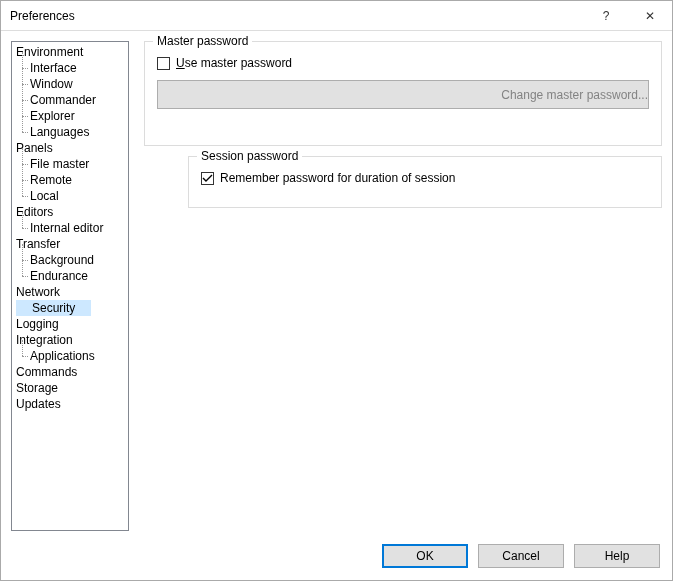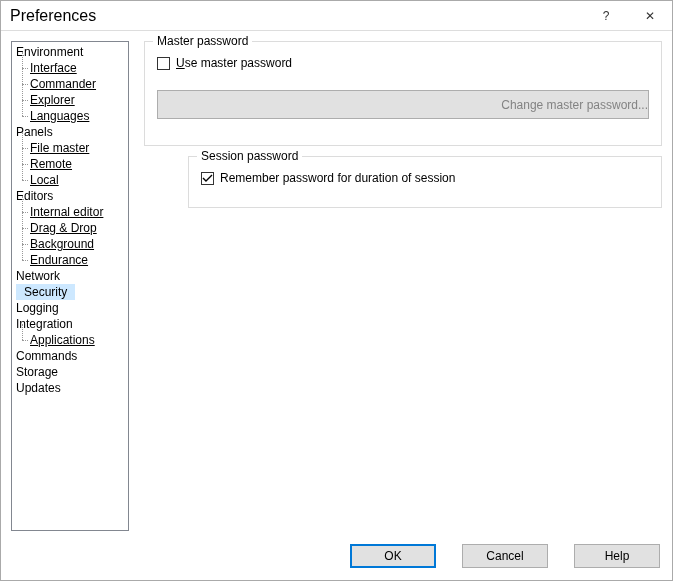--- a/index.html
+++ b/index.html
@@ -1,68 +1,69 @@
 <!DOCTYPE html>
 <html><head>
   <meta charset="utf-8">
   <style>
     * { box-sizing: border-box; font-family: 'Segoe UI', Tahoma, sans-serif; font-size: 12px; }
     body { margin: 0; background: #fff; width: 673px; height: 581px; border: 1px solid #aaa; position: relative; }
     .titlebar { height: 30px; display: flex; align-items: center; padding-left: 9px; border-bottom: 1px solid #ddd; }
-    .titlebar .title { flex: 1; color: #000; font-size: 16px; }
+    .titlebar .title { flex: 1; color: #000; font-size: 12px; }
     .titlebar .tb-btn { width: 44px; height: 30px; display: flex; align-items: center; justify-content: center; color: #333; font-size: 13px; }
     .content { display: flex; padding: 10px 10px 6px 10px; height: 502px; }
     .tree { width: 118px; height: 490px; border: 1px solid #828790; background: #fff; padding: 2px 0; overflow: hidden; }
     .tree-item { height: 16px; line-height: 16px; white-space: nowrap; color: #000; cursor: default; }
     .tree-top { padding-left: 4px; }
-    .tree-sub { padding-left: 18px; position: relative; text-decoration: underline; }
+    .tree-sub { padding-left: 18px; position: relative; }
     .tree-sub::before { content: ''; position: absolute; left: 10px; top: 8px; width: 6px; height: 1px; border-top: 1px dotted #999; }
     .tree-sub::after { content: ''; position: absolute; left: 10px; top: -8px; bottom: 8px; width: 1px; border-left: 1px dotted #999; }
     .tree-sub:last-child::after { bottom: 8px; }
-    .selected { background: #cde8ff; display: inline-block; padding: 0 8px; }
+    .selected { background: #cde8ff; display: inline-block; padding: 0 16px; }
     .right { flex: 1; padding-left: 15px; }
     .groupbox { border: 1px solid #dcdcdc; margin-bottom: 10px; position: relative; padding: 14px 12px 8px 12px; }
     .groupbox .legend { position: absolute; top: -8px; left: 8px; background: #fff; padding: 0 4px; color: #000; }
-    .chk-row { display: flex; align-items: center; gap: 6px; margin-bottom: 20px; }
+    .chk-row { display: flex; align-items: center; gap: 6px; margin-bottom: 10px; }
     .chk { width: 13px; height: 13px; border: 1px solid #333; background: #fff; display: flex; align-items: center; justify-content: center; }
     .chk svg { width: 11px; height: 11px; }
     .chk-label { color: #000; }
     .underline { text-decoration: underline; text-decoration-skip-ink: none; }
     .big-btn { width: 100%; height: 29px; border: 1px solid #adadad; background: #e1e1e1; color: #838383; display: flex; align-items: center; justify-content: flex-end; cursor: default; }
-    .footer { position: absolute; right: 12px; bottom: 12px; display: flex; gap: 26px; }
+    .footer { position: absolute; right: 12px; bottom: 12px; display: flex; gap: 10px; }
     .btn { width: 86px; height: 24px; border: 1px solid #adadad; background: #e1e1e1; color: #000; display: flex; align-items: center; justify-content: center; cursor: default; }
     .btn.primary { border: 2px solid #0078d7; background: #e1e1e1; }
   </style>
 </head>
 <body>
 
 <div class="titlebar">
   <span class="title">Preferences</span>
   <div class="tb-btn">
       <span>?</span>
     </div>
   <div class="tb-btn">
       <span>✕</span>
     </div>
 </div>
 
 <div class="content">
   <div class="tree">
     <div class="tree-item tree-top">Environment</div>
     <div class="tree-item tree-sub">Interface</div>
+    <div class="tree-item tree-sub">Window</div>
     <div class="tree-item tree-sub">Commander</div>
     <div class="tree-item tree-sub">Explorer</div>
     <div class="tree-item tree-sub">Languages</div>
     <div class="tree-item tree-top">Panels</div>
     <div class="tree-item tree-sub">File master</div>
     <div class="tree-item tree-sub">Remote</div>
     <div class="tree-item tree-sub">Local</div>
     <div class="tree-item tree-top">Editors</div>
     <div class="tree-item tree-sub">Internal editor</div>
-    <div class="tree-item tree-sub">Drag &amp; Drop</div>
+    <div class="tree-item tree-top">Transfer</div>
     <div class="tree-item tree-sub">Background</div>
     <div class="tree-item tree-sub">Endurance</div>
     <div class="tree-item tree-top">Network</div>
     <div class="tree-item tree-top"><span class="selected">Security</span></div>
     <div class="tree-item tree-top">Logging</div>
     <div class="tree-item tree-top">Integration</div>
     <div class="tree-item tree-sub">Applications</div>
     <div class="tree-item tree-top">Commands</div>
     <div class="tree-item tree-top">Storage</div>
     <div class="tree-item tree-top">Updates</div>

